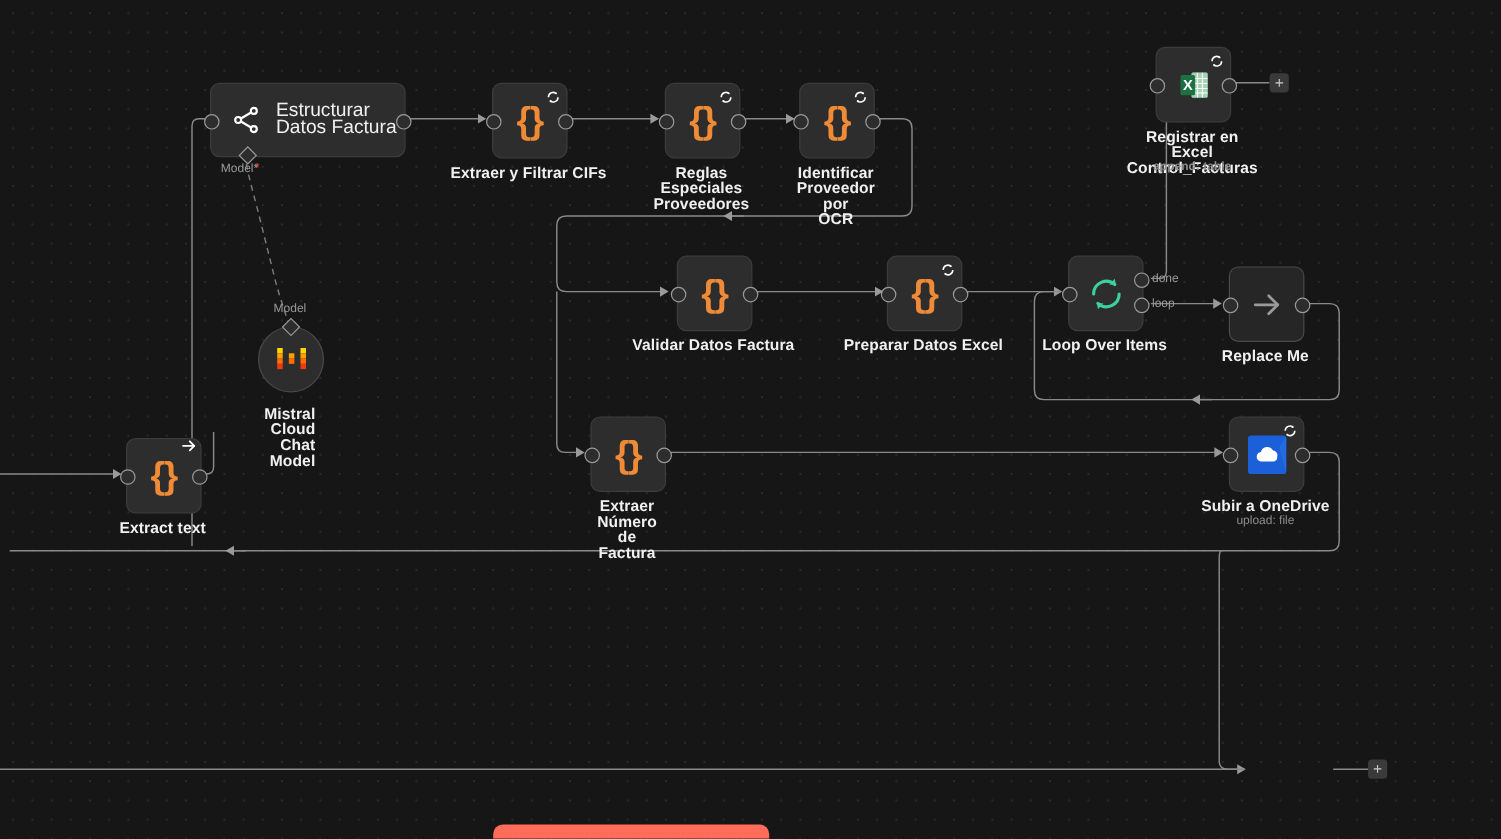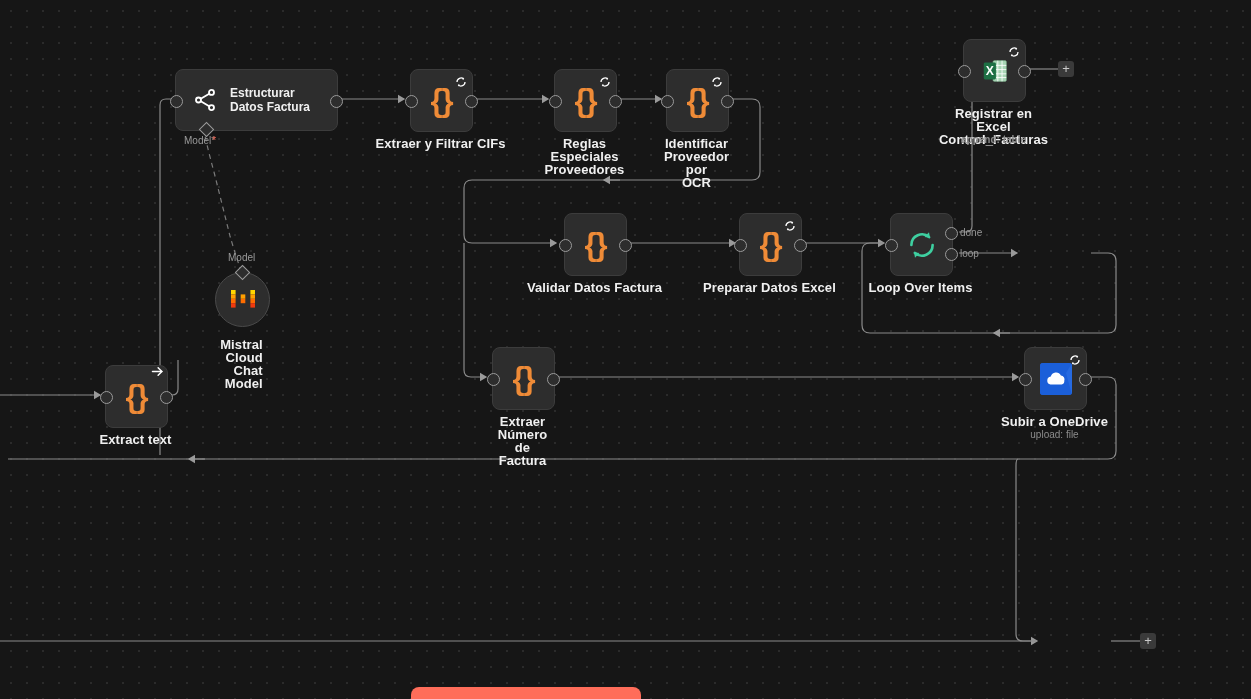--- a/index.html
+++ b/index.html
@@ -85,22 +85,22 @@
     left: 50%;
     transform: translateX(-50%);
     text-align: center;
     color: #8d8d8d;
     font-size: 10px;
     line-height: 12px;
     white-space: nowrap;
   }
   .node-title-inline {
     color: #f0f0f0;
-    font-size: 12px;
-    font-weight: bold;
+    font-size: 16px;
+    font-weight: normal;
     line-height: 14px;
     white-space: pre-line;
   }
 
   
   .port {
     position: absolute;
     width: 11px;
     height: 11px;
     border-radius: 50%;
@@ -428,20 +428,33 @@
       </span>
       <span class="port in"></span>
       <span class="port out p-abs" style="top:13px;"></span>
       <span class="port out p-abs" style="top:34px;"></span>
     </div>
     <span class="port-label" style="left:70px; top:14px;">done</span>
     <span class="port-label" style="left:70px; top:35px;">loop</span>
     <span class="node-label" style="top:68px;">Loop Over Items</span>
   </div>
 
+  <div class="node" style="left:1024px; top:222px; width:61px; height:61px;">
+    <div class="node-box ghost">
+      <span class="arrow-icon">
+        <svg width="30" height="30" viewBox="0 0 24 24" fill="none" stroke="#9a9a9a" stroke-width="1.8" stroke-linecap="round" stroke-linejoin="round">
+          <line x1="4" y1="12" x2="19" y2="12"></line>
+          <polyline points="13,6 19,12 13,18"></polyline>
+        </svg>
+      </span>
+      <span class="port in"></span>
+      <span class="port out"></span>
+    </div>
+    <span class="node-label" style="top:68px;">Replace Me</span>
+  </div>
 
   <div class="node" style="left:492px; top:347px; width:61px; height:61px;">
     <div class="node-box">
       <span class="code-icon">{}</span>
       <span class="port in"></span>
       <span class="port out"></span>
     </div>
     <span class="node-label" style="top:68px; white-space:pre-line;">Extraer Número de
 Factura</span>
   </div>

